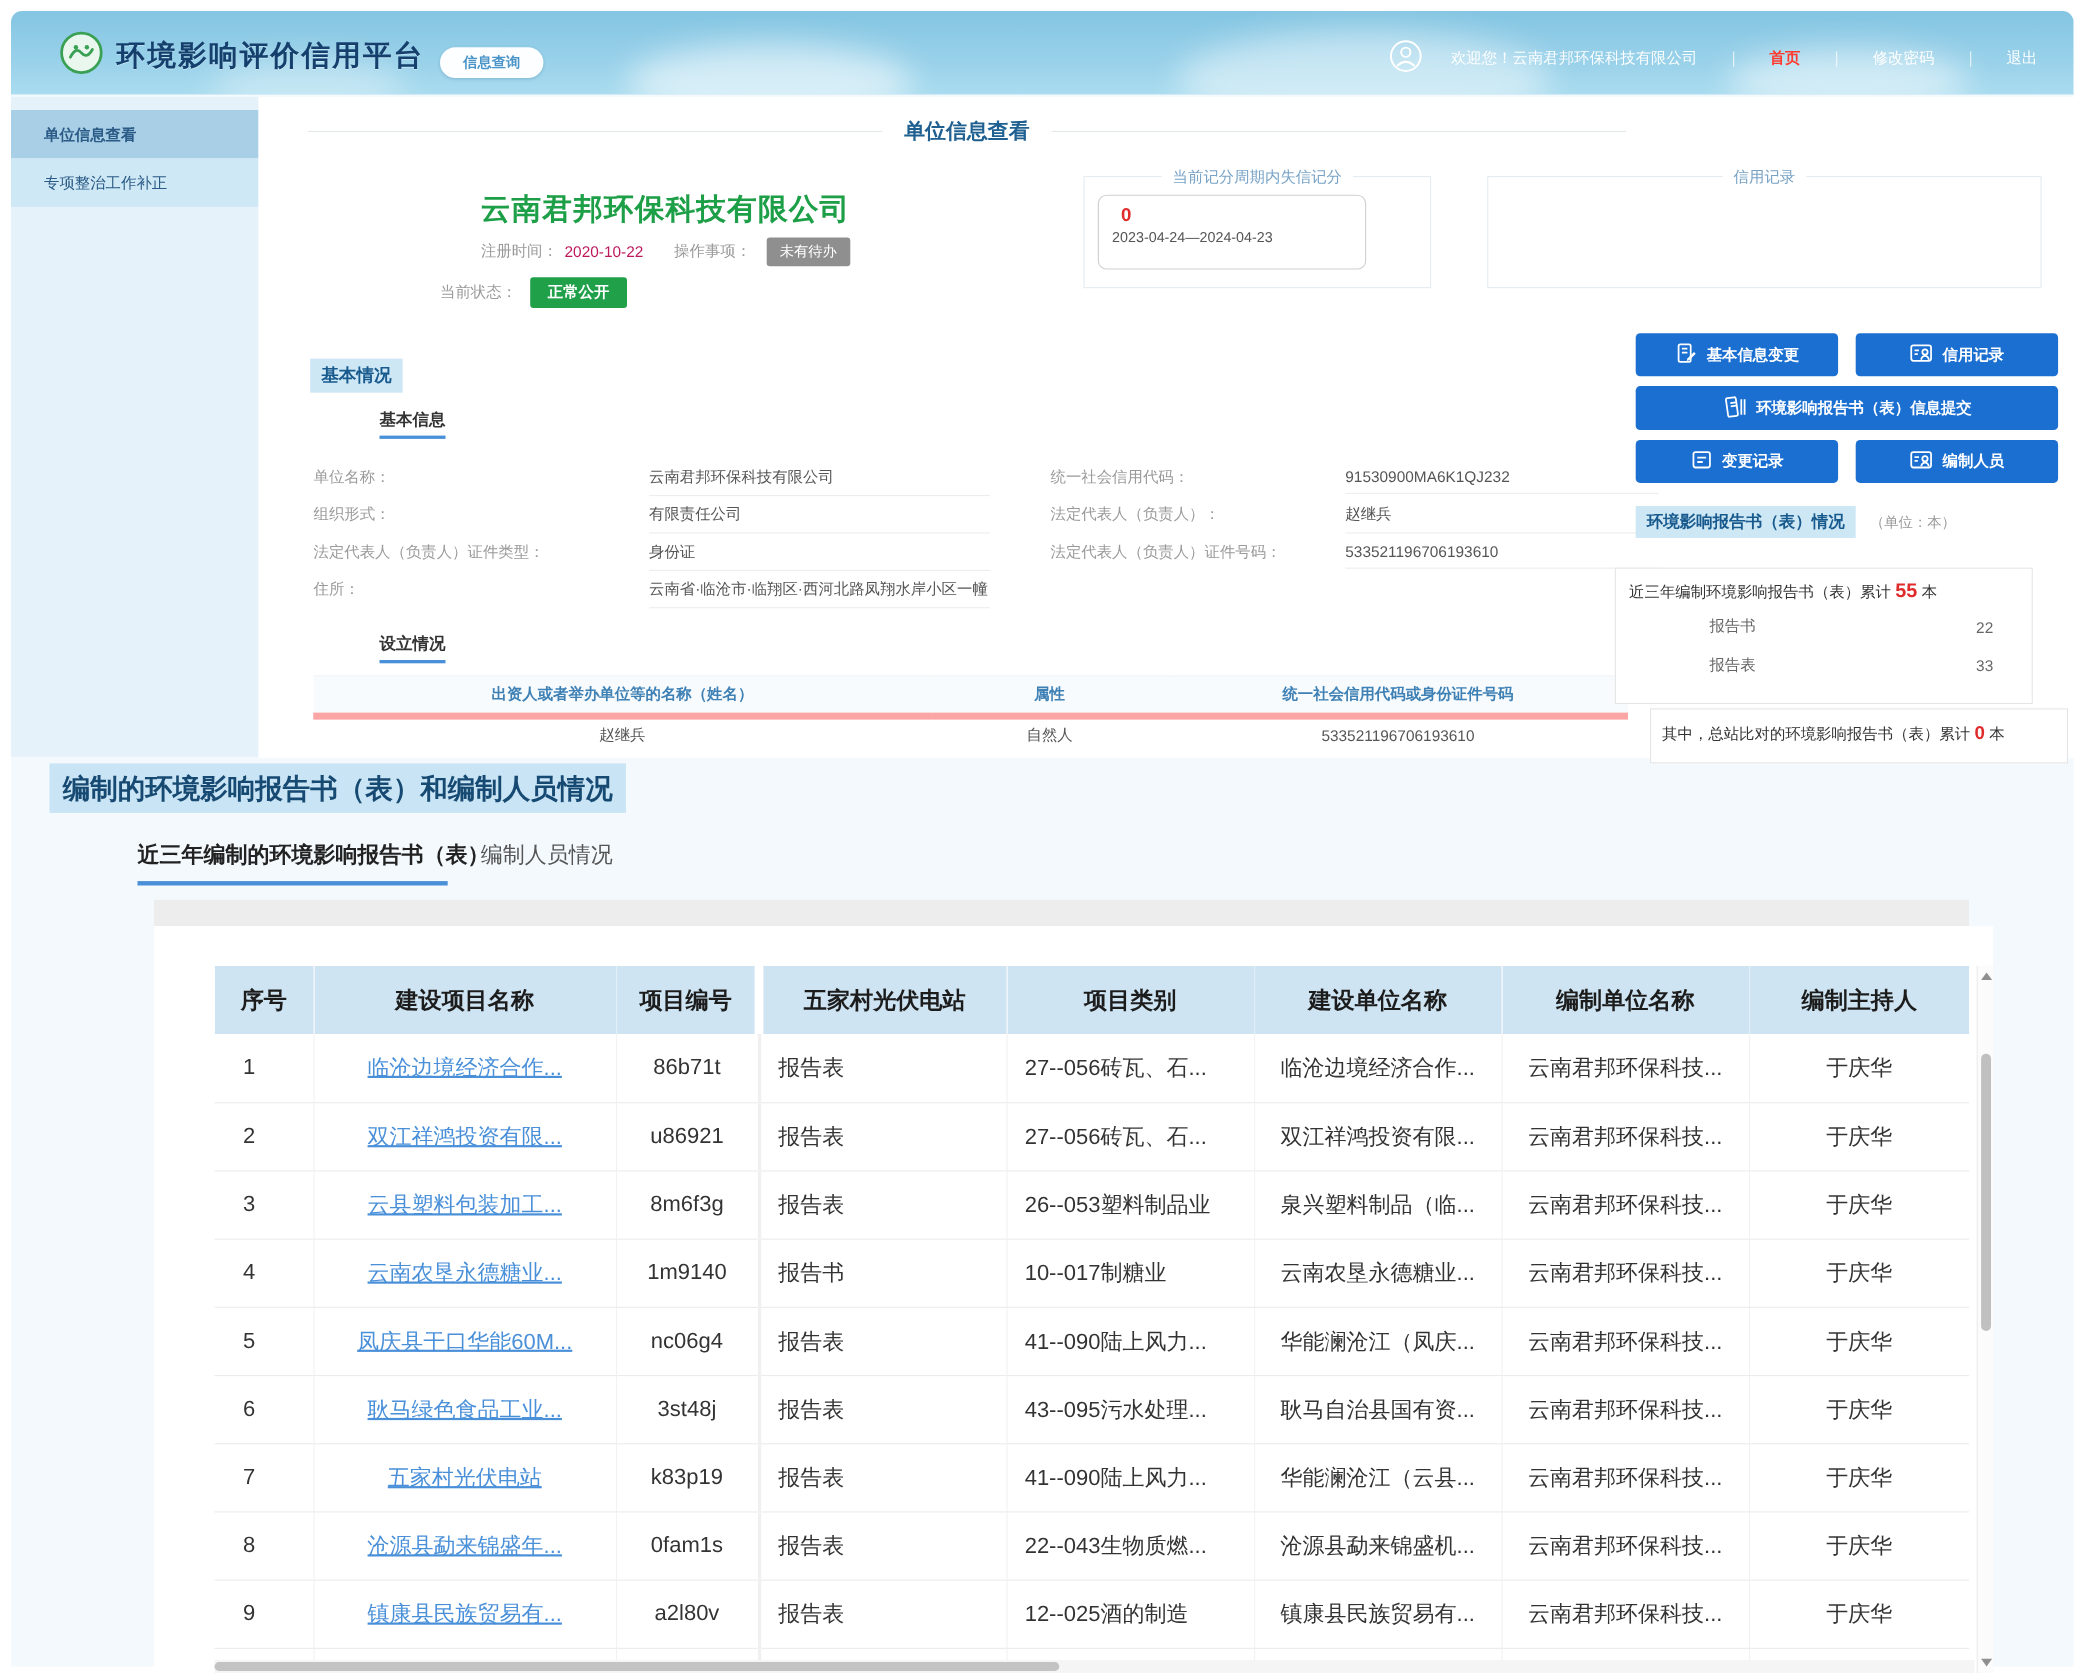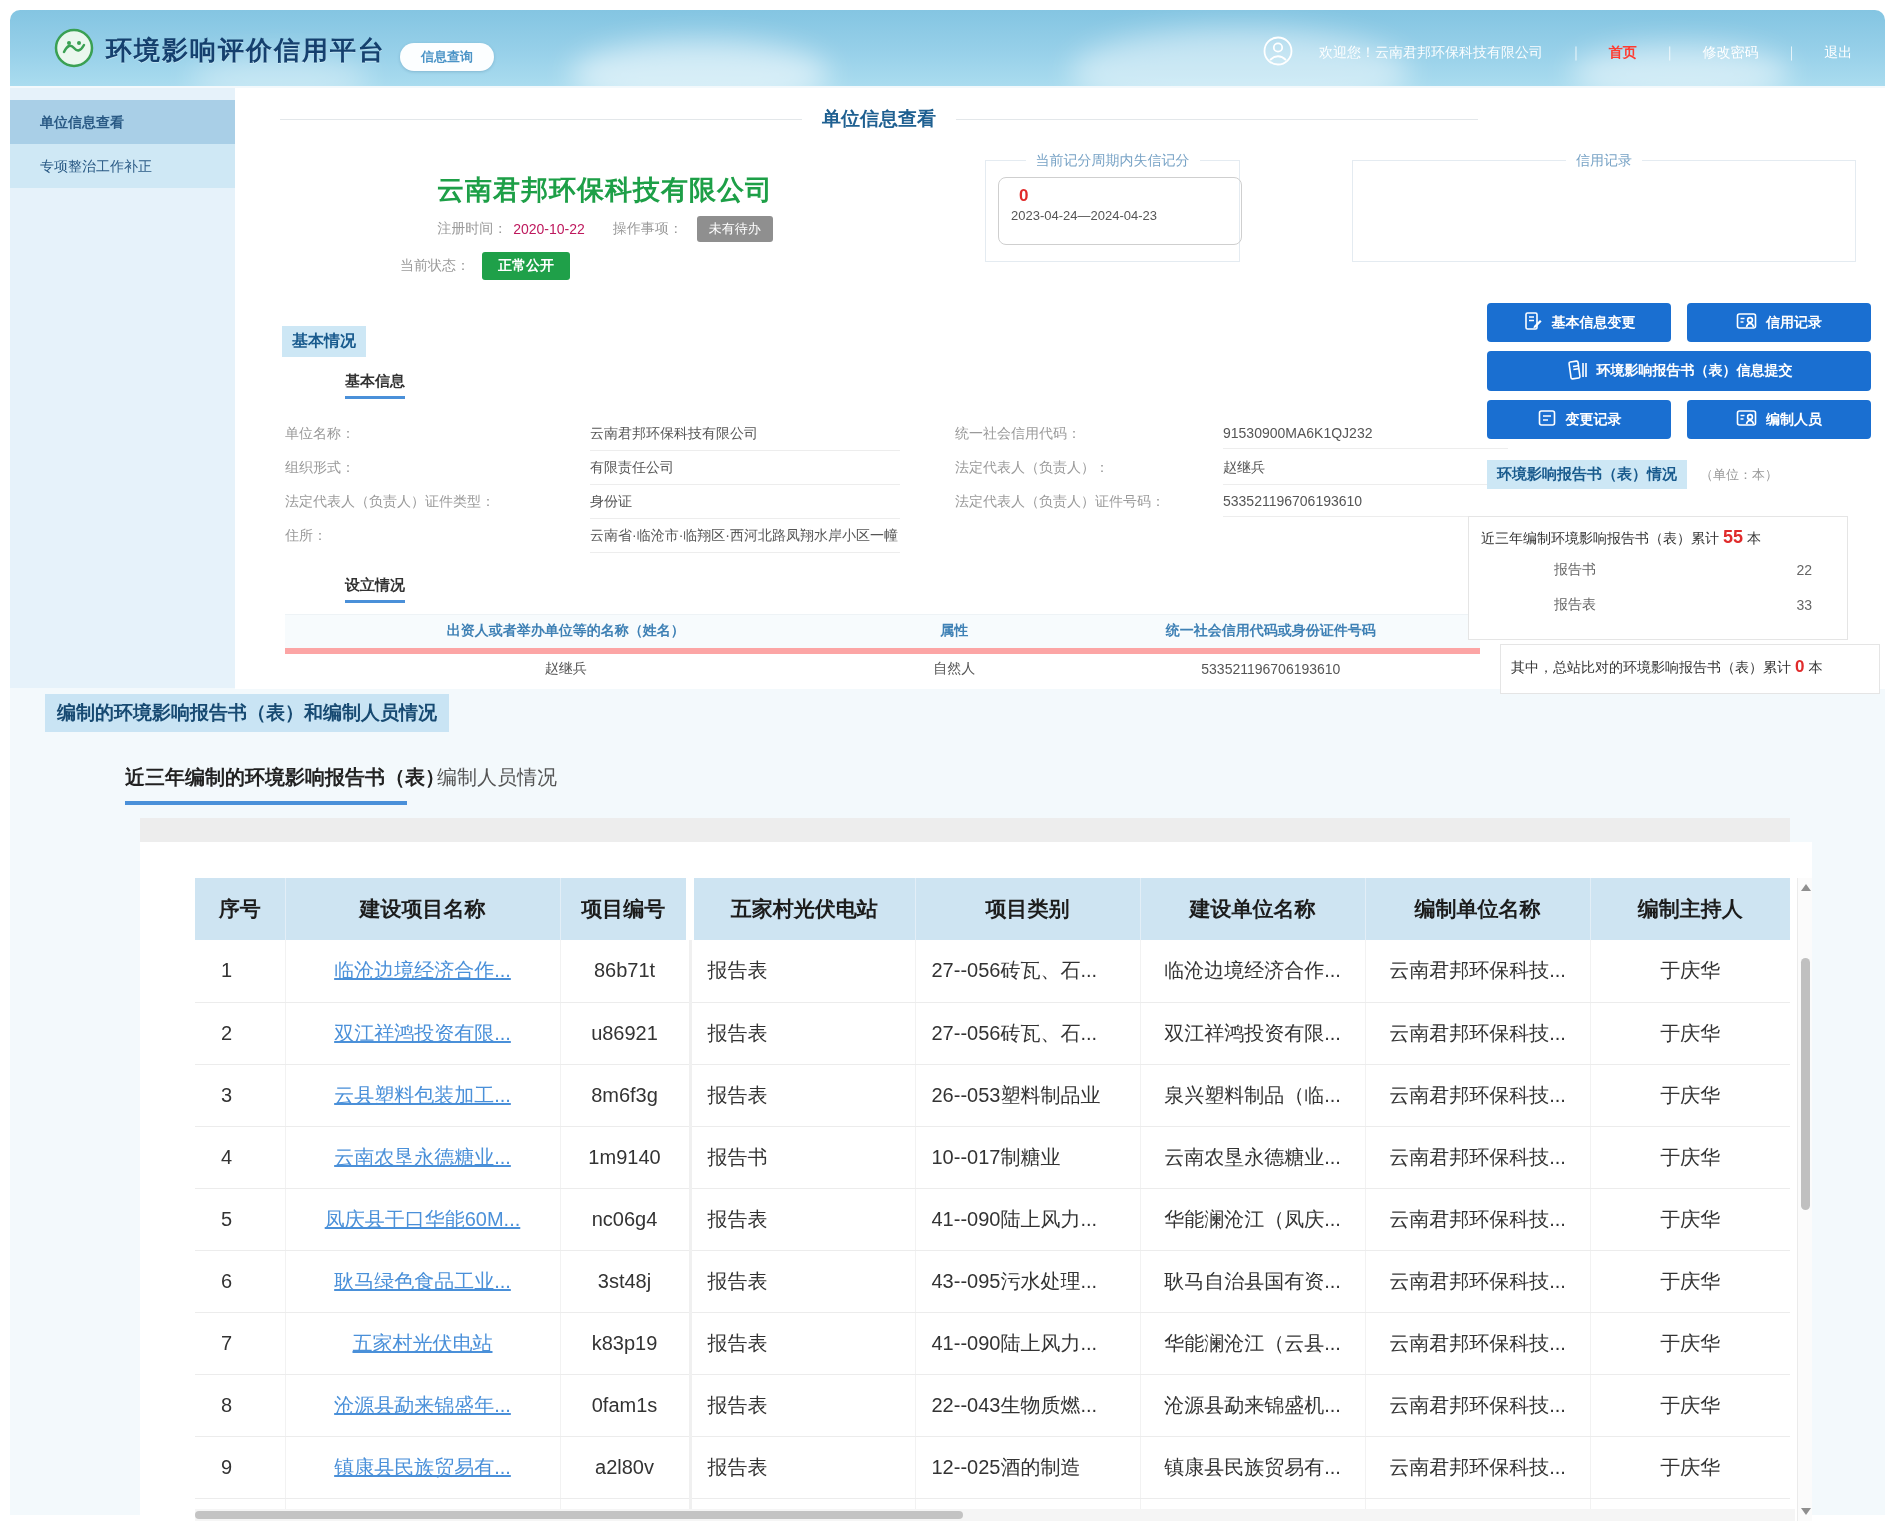--- a/index.html
+++ b/index.html
@@ -44,21 +44,21 @@
   .company-meta { position:absolute; left:285px; top:216px; width:640px; display:flex; justify-content:center;
     align-items:center; gap:6px; font-size:14px; }
   .lbl { color:#9a9a9a; } .val { color:#be185d; }
   .badge-gray { background:#8f8f8f; color:#fff; font-size:13px; padding:4px 12px; border-radius:3px; margin-left:8px; }
   .company-status { position:absolute; left:400px; top:252px; display:flex; align-items:center; gap:12px; font-size:14px; }
   .badge-green { background:#1fa049; color:#fff; font-size:14px; font-weight:bold; padding:5px 16px; border-radius:3px; }
 
   .fieldset { position:absolute; border:1px solid #e4ebf1; background:#fff; }
   .fieldset .legend { position:absolute; top:-9px; left:50%; transform:translateX(-50%); background:#fff;
     padding:0 10px; color:#78a3c6; font-size:14px; white-space:nowrap; }
-  .fs-score { left:985px; top:160px; width:255px; height:102px; }
+  .fs-score { left:985px; top:160px; width:316px; height:102px; }
   .score-card { position:absolute; left:12px; top:16px; width:244px; height:68px; border:1px solid #cfcfcf; border-radius:8px; }
   .score-num { margin:8px 0 2px 20px; color:#e02b2b; font-size:17px; font-weight:bold; }
   .score-period { margin-left:12px; color:#555; font-size:13px; }
   .fs-credit { left:1352px; top:160px; width:504px; height:102px; }
 
   .chip { position:absolute; background:#cde7f5; color:#185a8d; font-weight:bold; font-size:16px; padding:5px 10px; }
   .chip-basic { left:282px; top:326px; }
   .subtab { position:absolute; font-size:15px; color:#333; font-weight:bold; padding-bottom:8px; cursor:pointer; }
   .subtab::after { content:""; position:absolute; left:0; right:0; bottom:0; height:3px; background:#4a90d9; }
   .tab-basic { left:345px; top:372px;text-align:center; }
@@ -91,21 +91,21 @@
   .stats-total { padding:10px 0 4px 12px; white-space:nowrap; }
   .stats-total .big { color:#e02b2b; font-weight:bold; font-size:18px; padding:0 4px; }
   .stats-row { display:flex; height:35px; align-items:center; color:#666; }
   .stats-row .slabel { margin-left:85px; }
   .stats-row .svalue { margin-left:auto; margin-right:35px; }
   .stats-box2 { position:absolute; left:1500px; top:644px; width:380px; height:50px; border:1px solid #e5e5e5; background:#fff;
     font-size:14px; color:#333; padding:12px 0 0 10px; white-space:nowrap; }
   .stats-box2 .big { color:#e02b2b; font-weight:bold; font-size:17px; padding:0 4px; }
 
   
-  .chip-reports { left:45px; top:694px; background:#c9e4f4; color:#174a72; font-size:19px; padding:6px 12px; }
+  .chip-reports { left:45px; top:694px; background:#c9e4f4; color:#174a72; font-size:25px; padding:6px 12px; }
   .rtab { position:absolute; top:764px; font-size:20px; color:#222; cursor:pointer; }
   .rtab1 { left:125px; font-weight:bold; }
   .rtab2 { left:437px; color:#555; }
   .rtab-underline { position:absolute; left:125px; top:801px; width:282px; height:4px; background:#4a90d9; }
   .graybar { position:absolute; left:140px; top:818px; width:1650px; height:24px; background:#ededed; }
   .table-panel { position:absolute; left:140px; top:842px; width:1672px; height:679px; background:#fff; }
 
   .reports-table { position:absolute; left:195px; top:878px; width:1595px; border-collapse:collapse; table-layout:fixed; }
   .reports-table th { background:#cee4f2; height:62px; font-size:21px; font-weight:bold; color:#1c1c1c;
     border-right:1px solid #e3eef7; white-space:nowrap; overflow:hidden; }

